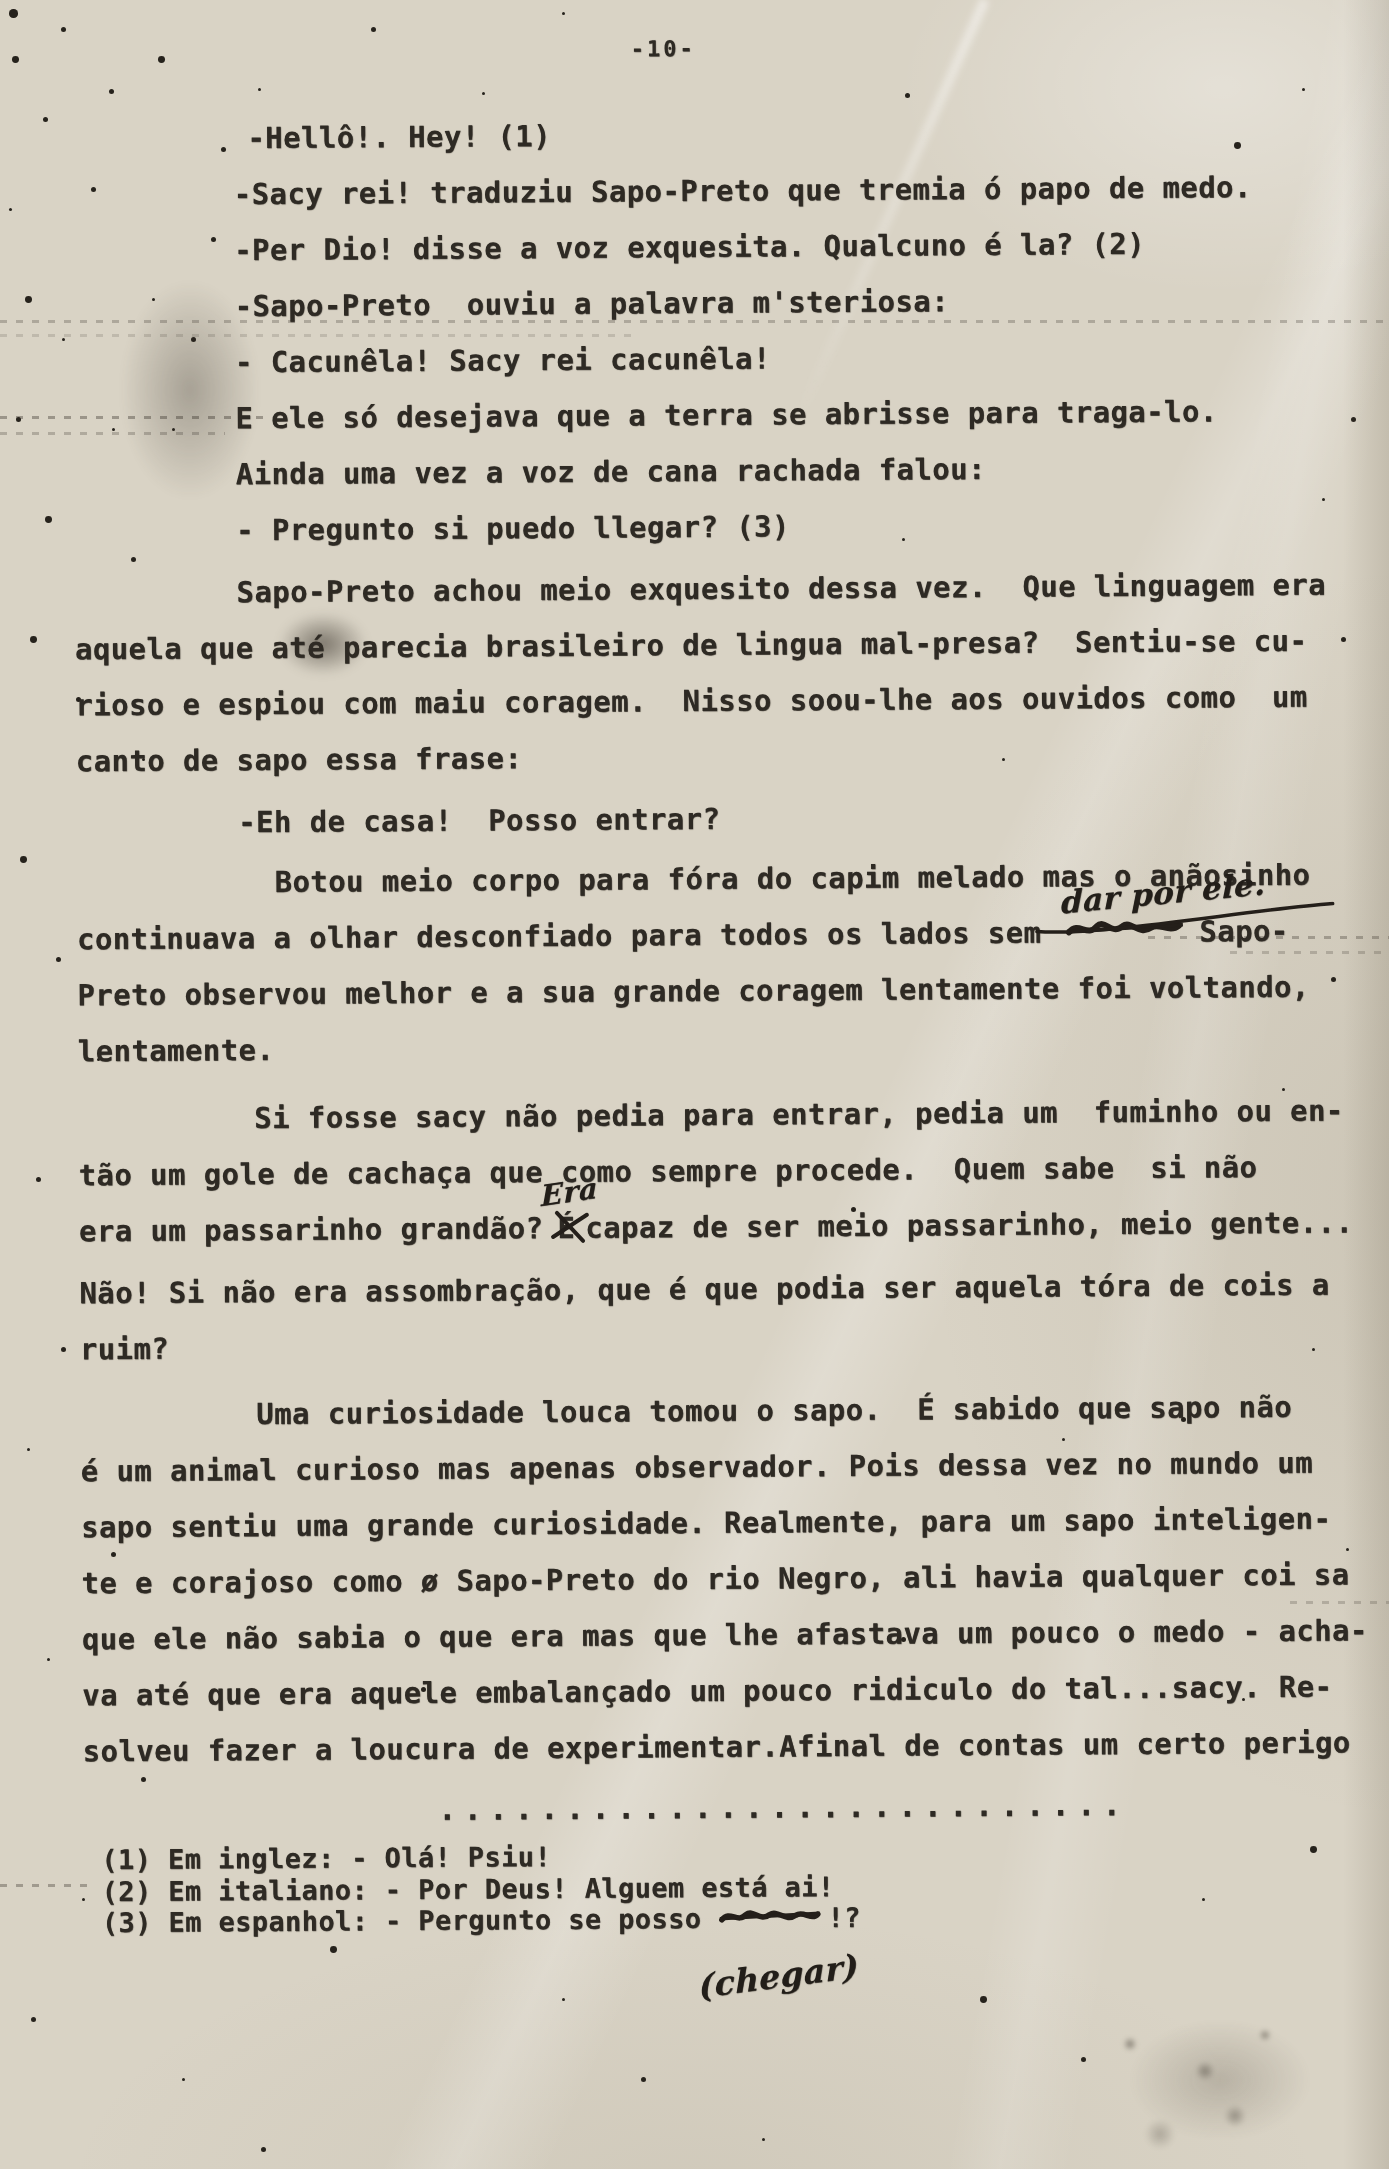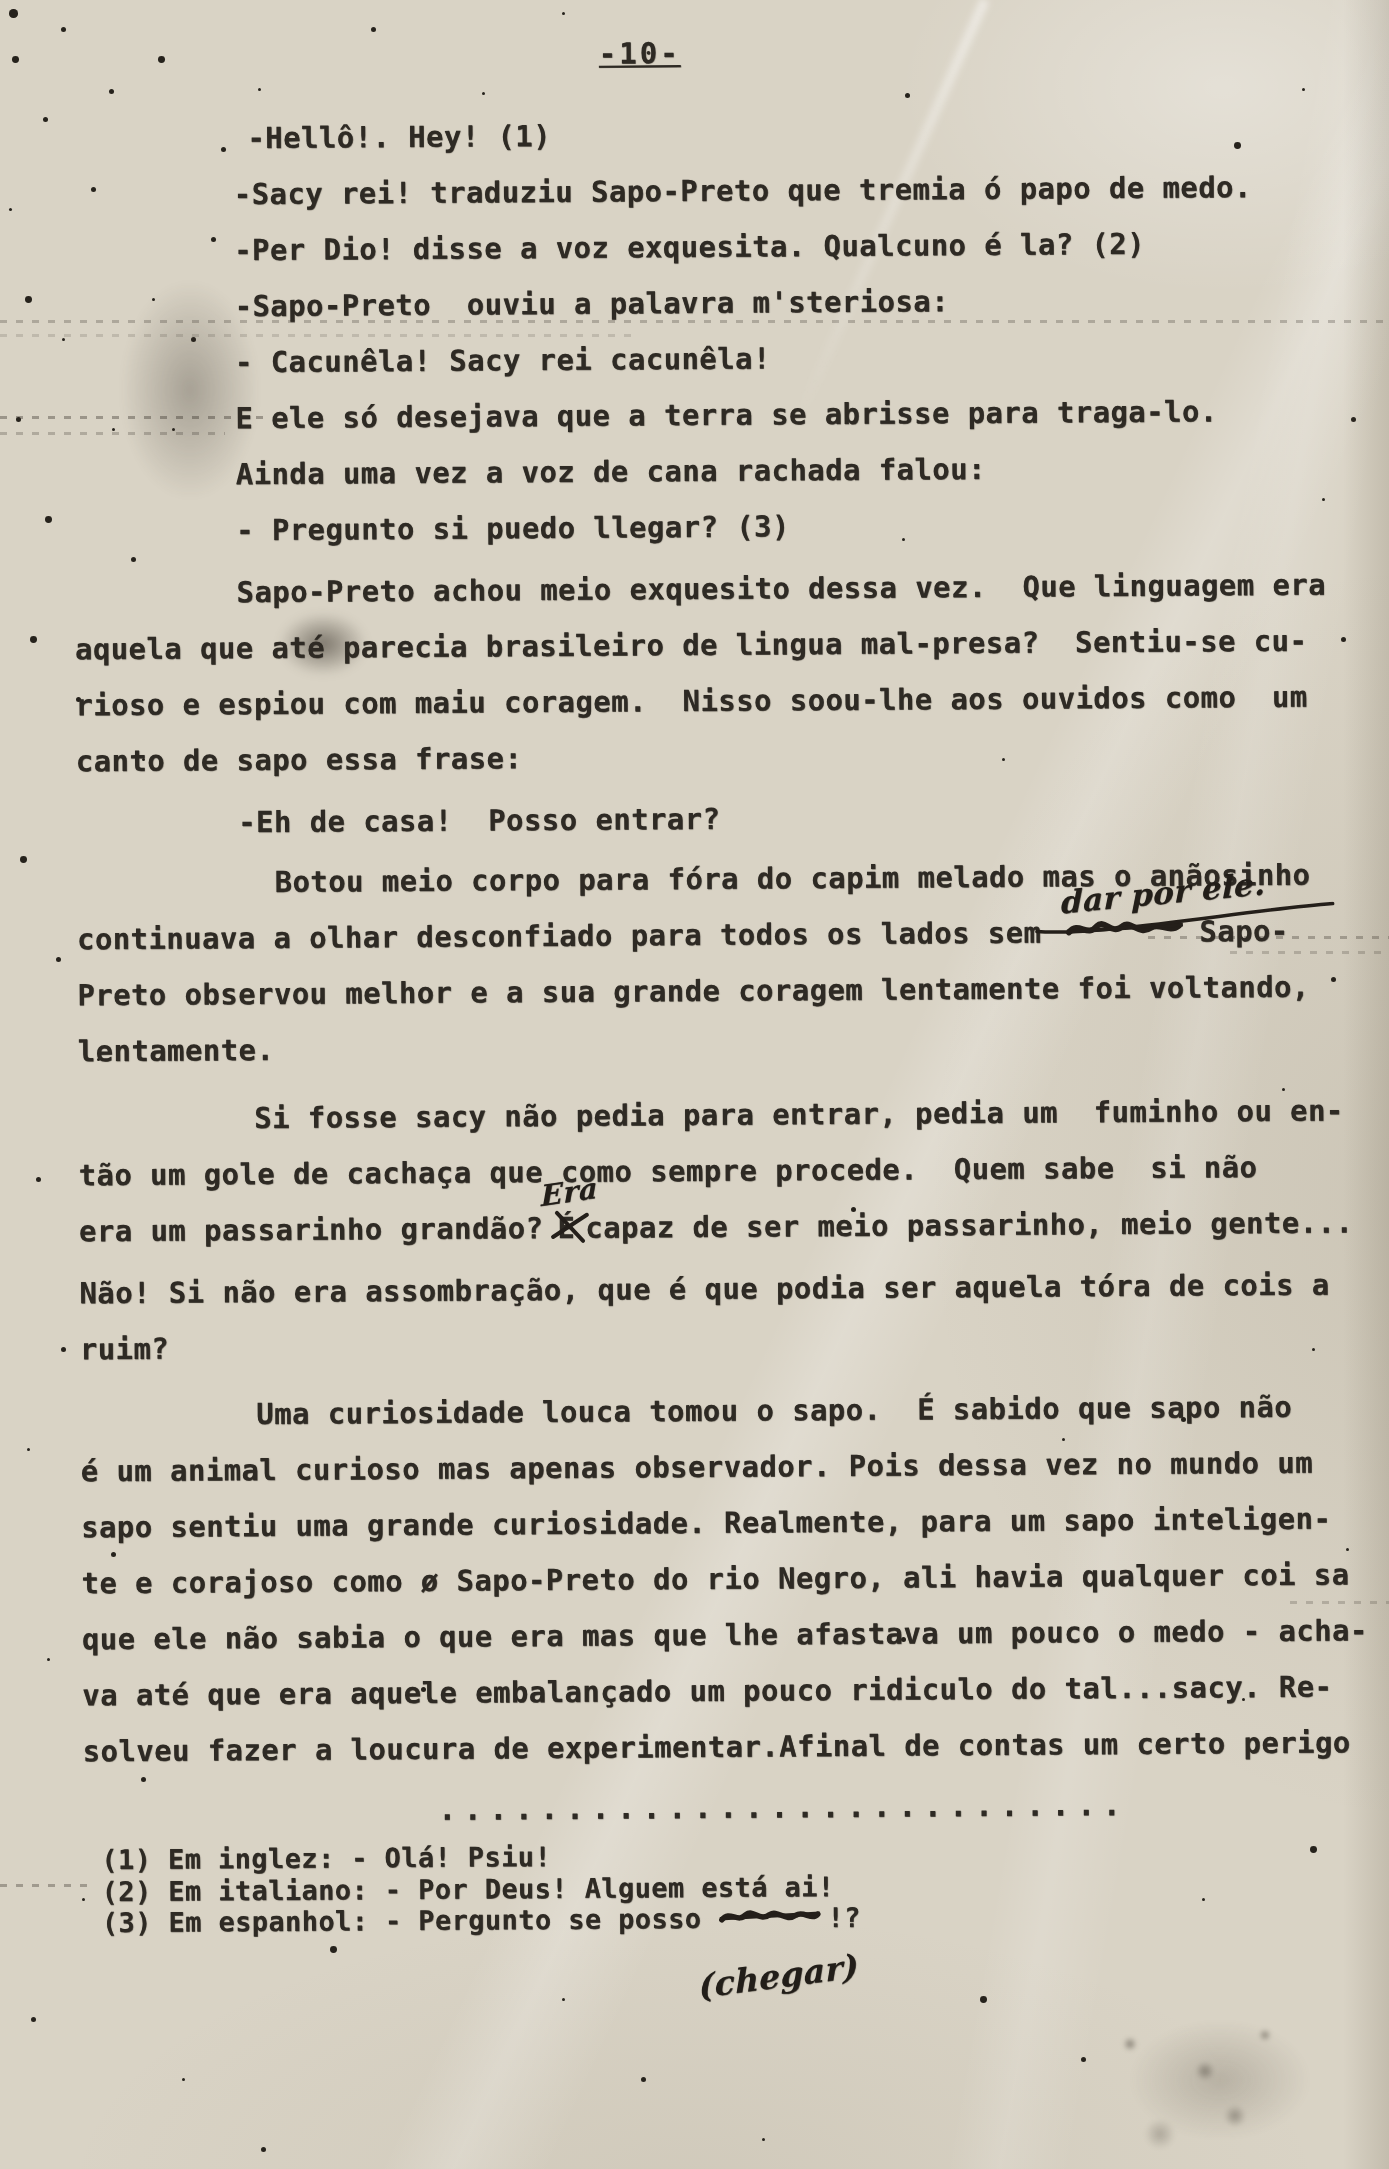--- a/index.html
+++ b/index.html
@@ -10,21 +10,21 @@
       linear-gradient(115deg, transparent 58%, rgba(255,255,255,.20) 61%, transparent 65%),
       linear-gradient(100deg, transparent 75%, rgba(255,255,255,.14) 78%, transparent 82%),
       radial-gradient(ellipse 700px 900px at 102% 55%, rgba(125,115,92,.14), transparent 70%),
       radial-gradient(ellipse 900px 400px at 50% 101%, rgba(130,120,98,.10), transparent 70%),
       #d9d3c5;
     font-family:"DejaVu Sans Mono", monospace;
     color:#2e2a24;
   }
   .doc{position:absolute;inset:0;transform:rotate(-0.4deg);}
   .typed{font-weight:bold;letter-spacing:.4px;text-shadow:.4px .5px .8px rgba(42,36,29,.75);}
-  .pagenum{position:absolute;top:36px;left:606px;font-size:29px;letter-spacing:3px;text-decoration:underline;}
+  .pagenum{position:absolute;top:36px;left:638px;font-size:22px;letter-spacing:3px;}
   .body-text{position:absolute;top:118px;left:78px;right:55px;font-size:29px;}
   .line{height:56px;white-space:pre;position:relative;}
   .ind{padding-left:176px;}
   .ind2{padding-left:162px;}
   .ind3{padding-left:198px;}
   .mt4{margin-top:4px;}.mt6{margin-top:6px;}.mt10{margin-top:10px;}.mt12{margin-top:12px;}
   .scribble{display:inline-block;vertical-align:baseline;position:relative;margin:0 14px 0 24px;}
   .hand{
     font-family:"DejaVu Serif", serif;font-style:italic;font-weight:bold;
     color:#221e19;white-space:nowrap;

